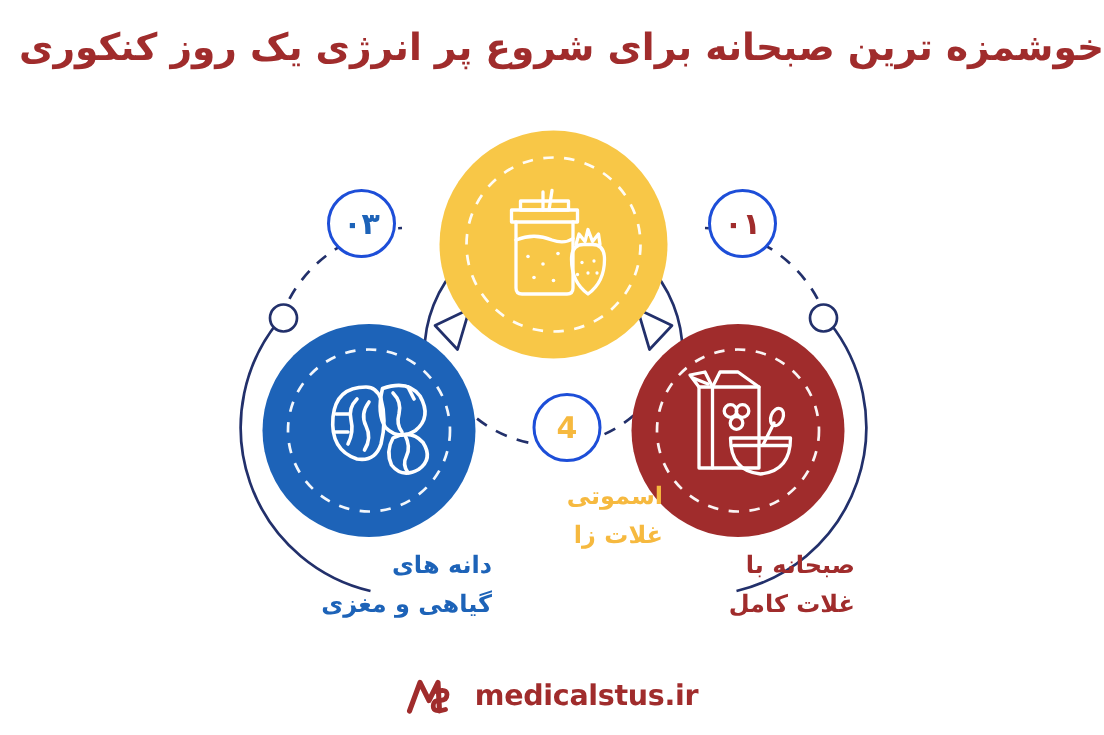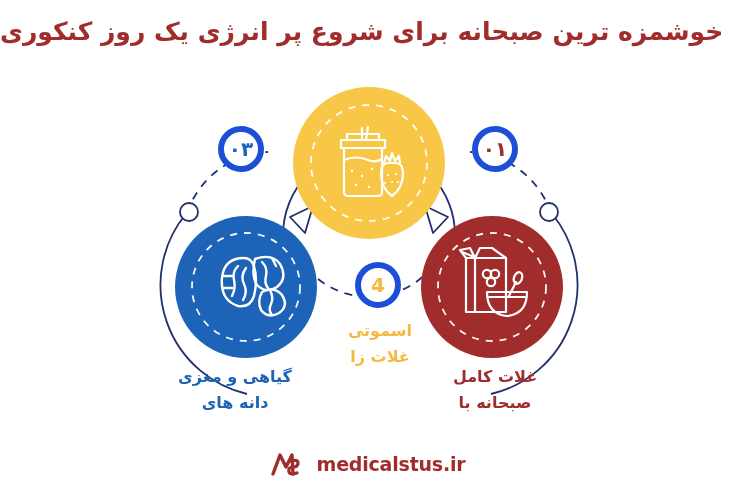--- a/index.html
+++ b/index.html
@@ -14,21 +14,21 @@
     position: relative;
     width: 736px; height: 490px;
     background: #ffffff;
   }
 
   
   #title {
     position: absolute;
     left: 0; top: 14px;
     width: 736px;
-    text-align: left;
+    text-align: right;
     direction: rtl;
     color: #a02c2c;
     font-size: 25px;
     font-weight: bold;
     line-height: 1.45;
     letter-spacing: 0px;
     white-space: nowrap;
   }
 
   
@@ -37,38 +37,37 @@
     left: 0; top: 0;
     width: 736px; height: 490px;
   }
 
   
   .badge {
     position: absolute;
     width: 46px; height: 46px;
     border-radius: 50%;
     background: #ffffff;
-    border: 6px solid #1d4ed8;
+    border: 2px solid #1d4ed8;
     display: flex;
     align-items: center;
     justify-content: center;
     font-size: 20px;
     font-weight: bold;
     direction: rtl;
     z-index: 7;
   }
   #badge-01 { left: 472px; top: 126px; color: #a02c2c; text-align: right; }
   #badge-03 { left: 218px; top: 126px; color: #1d63b8; }
   #badge-02 { left: 355px; top: 262px; color: #f6b93f; }
 
   
   .caption {
     position: absolute;
     direction: rtl;
-    text-align: center;
     font-size: 16px;
     font-weight: bold;
     line-height: 1.62;
     z-index: 6;
     white-space: nowrap;
   }
   #cap-red    { left: 420px; top: 364px; width: 150px; color: #a02c2c; }
   #cap-blue   { left: 142px; top: 364px; width: 186px; color: #1d63b8; }
   #cap-yellow { left: 318px; top: 318px; width: 124px; color: #f6b93f; }
 
@@ -231,32 +230,32 @@
     </g>
   </svg>
 
   <div class="badge" id="badge-01">۰۱</div>
 
   <div class="badge" id="badge-02">4</div>
 
   <div class="badge" id="badge-03">۰۳</div>
 
   <div class="caption" id="cap-red">
+    <div>صبحانه با</div>
     <div>غلات کامل</div>
-    <div>صبحانه با</div>
   </div>
 
   <div class="caption" id="cap-yellow">
     <div>اسموتی</div>
     <div>غلات زا</div>
   </div>
 
   <div class="caption" id="cap-blue">
+    <div>دانه های</div>
     <div>گیاهی و مغزی</div>
-    <div>دانه های</div>
   </div>
 
   <div id="brand">
     <svg id="brand-mark" width="30" height="24" viewBox="0 0 30 24">
       <path d="M2 22 L9 3 L15 15 L21 3 L22 22" fill="none" stroke="#a02c2c" stroke-width="3.4" stroke-linecap="round" stroke-linejoin="round"></path>
       <path d="M20 9 Q27 7 27 11 Q27 15 22 15 Q17 15 18 20 Q19 23 26 21" fill="none" stroke="#a02c2c" stroke-width="3.2" stroke-linecap="round" stroke-linejoin="round"></path>
     </svg>
     <span id="brand-text">medicalstus.ir</span>
   </div>
 

